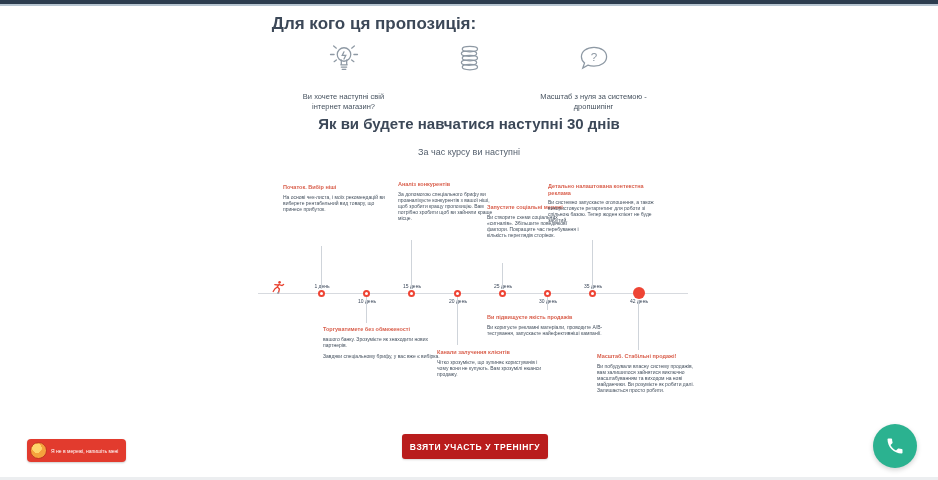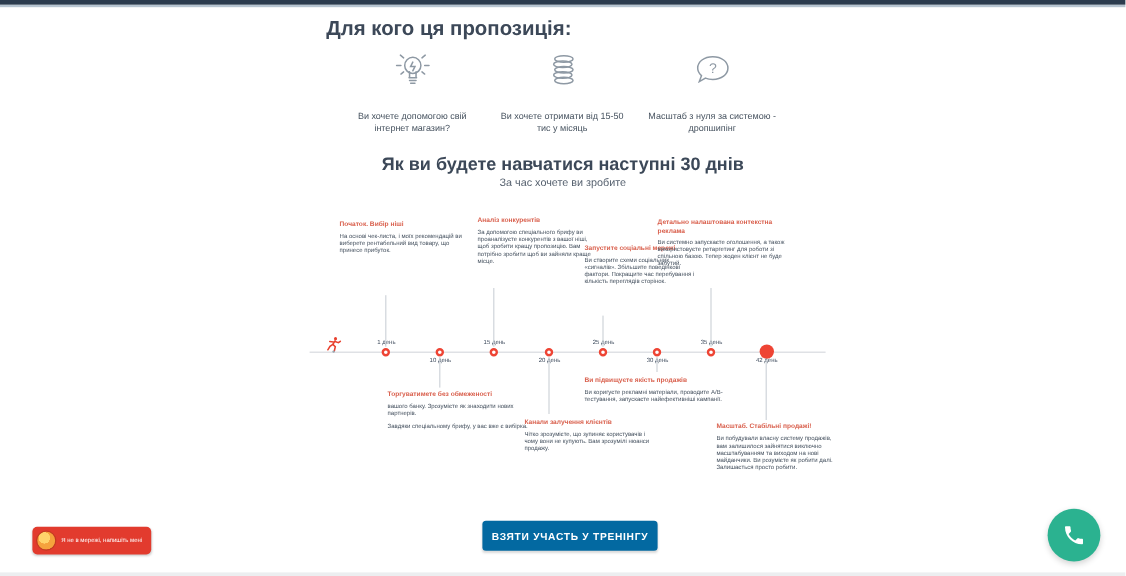--- a/index.html
+++ b/index.html
@@ -10,21 +10,21 @@
   .top-bar-edge { position:absolute; left:0; top:4px; width:938px; height:2px; background:#b7c5d1; }
   .bottom-edge { position:absolute; left:0; bottom:0; width:938px; height:3px; background:#eceef0; }
 
   .audience-title { position:absolute; left:0; top:14px; width:748px; text-align:center;
     font-size:17px; font-weight:700; color:#3c4858; }
   .features { position:absolute; left:281px; top:38px; width:376px; display:flex; }
   .feature { width:125px; text-align:center; }
   .feature .icon-box { height:42px; display:flex; align-items:center; justify-content:center; }
   .feature .caption { margin-top:12px; font-size:7.5px; line-height:9.5px; color:#46525f; padding:0 8px; }
 
-  .course-title { position:absolute; left:0; top:129px; width:938px; text-align:center;
+  .course-title { position:absolute; left:0; top:115px; width:938px; text-align:center;
     font-size:15px; font-weight:700; color:#3c4858; }
   .course-subtitle { position:absolute; left:0; top:147px; width:938px; text-align:center;
     font-size:9px; color:#55606e; }
 
   .axis { position:absolute; left:258px; top:293px; width:430px; height:1px; background:#d7dadf; }
   .runner { position:absolute; left:271px; top:280px; }
   .start-dot { position:absolute; left:277px; top:292px; width:2px; height:2px; background:#9aa4ae; border-radius:50%; }
 
   .marker { position:absolute; width:7px; height:7px; border:2px solid #ee4434; background:#fff;
     border-radius:50%; top:290px; }
@@ -35,21 +35,21 @@
   .day-label.below { top:298px; }
 
   .connector { position:absolute; width:1px; background:#cfd4da; }
 
   .tl-block { position:absolute; }
   .tl-title { color:#d95f4c; font-size:5.5px; font-weight:700; line-height:6.5px; margin-bottom:3px; }
   .tl-body { color:#44505e; font-size:5px; line-height:6px; }
   .tl-body + .tl-body { margin-top:5px; }
 
   .cta-button { position:absolute; left:402px; top:434px; width:146px; height:25px;
-    background:#0369a1; border:none; border-radius:3px; color:#ffffff;
+    background:#b91c1c; border:none; border-radius:3px; color:#ffffff;
     font-family:"Liberation Sans", sans-serif; font-size:8.5px; font-weight:700;
     letter-spacing:0.6px; cursor:pointer; box-shadow:0 1px 2px rgba(0,0,0,0.15); }
 
   .chat-badge { position:absolute; left:27px; top:439px; height:23px; padding:0 8px 0 3px;
     background:#e23b2e; border-radius:4px; display:flex; align-items:center; cursor:pointer;
     box-shadow:0 1px 2px rgba(0,0,0,0.2); }
   .chat-avatar { width:17px; height:17px; border-radius:50%; margin-right:4px;
     background:radial-gradient(circle at 40% 35%, #ffd36b 0 35%, #f5a23d 36% 75%, #d8542e 76%);
     border:1px solid #c23a22; }
   .chat-label { color:#ffffff; font-size:5px; white-space:nowrap; }
@@ -70,47 +70,46 @@
   <div class="feature">
     <div class="icon-box">
       <svg width="36" height="36" viewBox="0 0 40 40" fill="none" stroke="#8e99a4" stroke-width="1.4" stroke-linecap="round">
         <circle cx="20" cy="15" r="7.5"></circle>
         <path d="M17 21 L17 26 M23 21 L23 26"></path>
         <path d="M16.5 26.5 H23.5 M17 29 H23 M18 31.5 H22"></path>
         <path d="M20 12 l-2 4 h4 l-2 4"></path>
         <path d="M5 15 H9 M31 15 H35 M8.5 5.5 L11.5 8 M31.5 5.5 L28.5 8 M9 23 L11.5 21 M31 23 L28.5 21"></path>
       </svg>
     </div>
-    <div class="caption">Ви хочете допомогою свій інтернет магазин?</div>
+    <div class="caption">Ви хочете наступні свій інтернет магазин?</div>
   </div>
   <div class="feature">
     <div class="icon-box">
       <svg width="36" height="36" viewBox="0 0 40 40" fill="none" stroke="#8e99a4" stroke-width="1.4">
         <ellipse cx="21" cy="9" rx="8.5" ry="3"></ellipse>
         <ellipse cx="20" cy="14" rx="8.5" ry="3"></ellipse>
         <ellipse cx="21" cy="19" rx="8.5" ry="3"></ellipse>
         <ellipse cx="20" cy="24" rx="8.5" ry="3"></ellipse>
         <ellipse cx="21" cy="29" rx="8.5" ry="3"></ellipse>
       </svg>
     </div>
-    <div class="caption">Ви хочете отримати від 15-50 тис у місяць</div>
   </div>
   <div class="feature">
     <div class="icon-box">
       <svg width="36" height="36" viewBox="0 0 40 40" fill="none" stroke="#8e99a4" stroke-width="1.4">
         <path d="M20 7 C28 7 34 11.5 34 17.5 C34 23.5 28 28 20 28 C17.5 28 15.2 27.6 13.2 26.8 L7.5 30 L9.5 24.5 C7.3 22.6 6 20.2 6 17.5 C6 11.5 12 7 20 7 Z"></path>
         <text x="20" y="22" text-anchor="middle" font-size="13" fill="#8e99a4" stroke="none" font-family="Liberation Sans, sans-serif">?</text>
       </svg>
     </div>
     <div class="caption">Масштаб з нуля за системою - дропшипінг</div>
   </div>
 </div>
 
 <h2 class="course-title">Як ви будете навчатися наступні 30 днів</h2>
-<div class="course-subtitle">За час хочете ви зробите</div>
+<div class="course-subtitle">За час курсу ви наступні</div>
 
 <div class="axis"></div>
 
 <svg class="runner" width="14" height="14" viewBox="0 0 14 14">
   <g stroke="#e8402e" stroke-width="1.3" fill="none" stroke-linecap="round">
     <circle cx="8.6" cy="2.2" r="1.3" fill="#e8402e" stroke="none"></circle>
     <path d="M8.2 4 L6.4 7 L8.4 9 L7.6 12.5"></path>
     <path d="M6.4 7 L4 8.6 L2.2 11.5"></path>
     <path d="M8.2 4.6 L11 5.6 L12.6 4.4"></path>
     <path d="M6.8 5 L3.8 4.6"></path>

